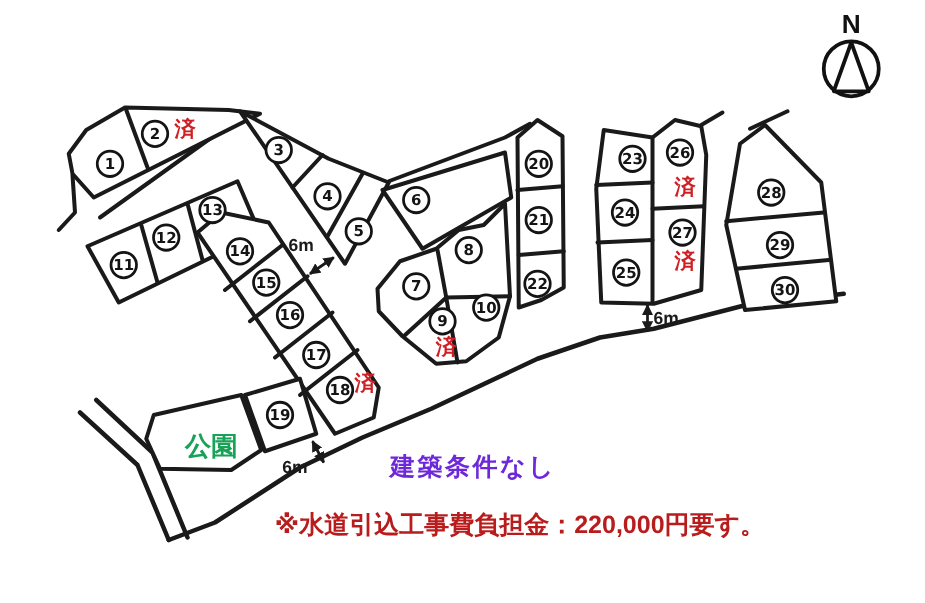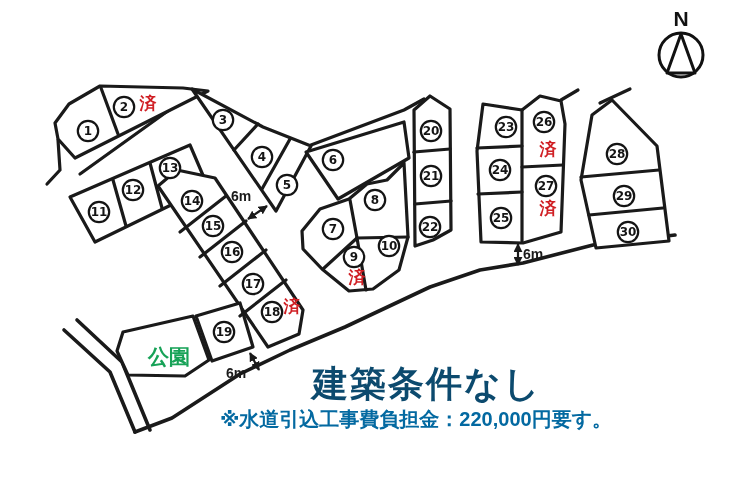--- a/index.html
+++ b/index.html
@@ -10,24 +10,24 @@
   .ln{fill:none;stroke:#1a1a1a;stroke-width:3.2;stroke-linecap:round;stroke-linejoin:round;}
   .road{stroke-width:3.6;}
   .dim-line{stroke:#1a1a1a;stroke-width:2.2;fill:none;}
   .dim-text{font-family:"Liberation Sans","DejaVu Sans",sans-serif;font-weight:bold;font-size:14px;fill:#1a1a1a;text-anchor:middle;}
   .lot-circle{fill:#ffffff;stroke:#141414;stroke-width:2.2;}
   .lot-num{font-family:"DejaVu Sans","Liberation Sans",sans-serif;font-weight:bold;font-size:12px;fill:#141414;text-anchor:middle;}
   .sold-text{font-family:"DejaVu Sans","Liberation Sans",sans-serif;font-weight:bold;font-size:17px;text-anchor:middle;}
   .park-text{font-family:"DejaVu Sans","Liberation Sans",sans-serif;font-weight:bold;font-size:21px;text-anchor:middle;}
   .north-n{font-family:"Liberation Sans","DejaVu Sans",sans-serif;font-weight:bold;font-size:21px;fill:#111;text-anchor:middle;}
   .north-shape{fill:#ffffff;stroke:#111;stroke-width:3;stroke-linejoin:round;}
-  .site-title{position:absolute;left:312px;top:360px;width:212px;text-align:center;
-      font-size:36px;font-weight:bold;color:#0c4a6e;letter-spacing:2px;white-space:nowrap;}
+  .site-title{position:absolute;left:312px;top:360px;width:212px;
+      font-size:20px;font-weight:bold;color:#6d28d9;letter-spacing:2px;white-space:nowrap;}
   .site-note{position:absolute;left:176px;top:406px;width:480px;text-align:center;
-      font-size:20px;font-weight:bold;color:#0369a1;white-space:nowrap;}
+      font-size:20px;font-weight:bold;color:#b91c1c;white-space:nowrap;}
 </style>
 </head>
 <body>
 
 <div class="stage">
   <svg width="740" height="482" viewBox="0 0 740 482">
     <defs>
       <marker id="ah" viewBox="0 0 10 10" refX="9" refY="5" markerWidth="9" markerHeight="9" orient="auto-start-reverse" markerUnits="userSpaceOnUse">
         <path d="M0,0 L10,5 L0,10 z" fill="#1a1a1a"></path>
       </marker>

